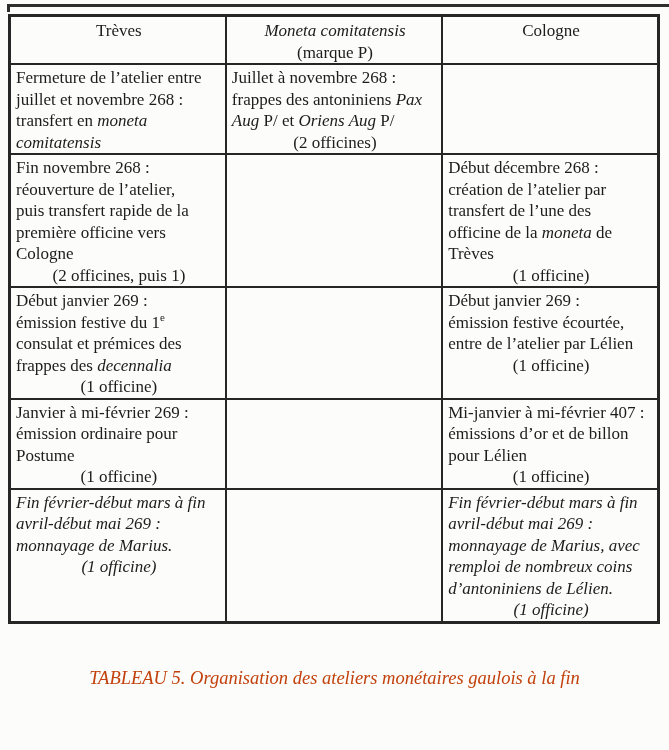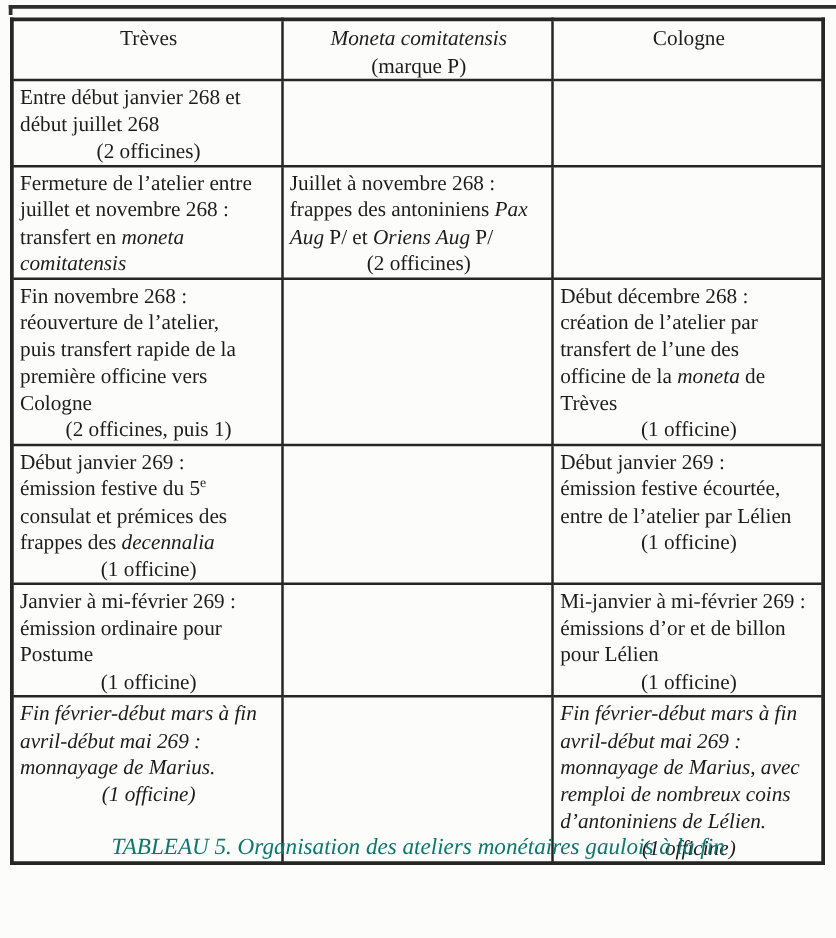--- a/index.html
+++ b/index.html
@@ -70,21 +70,21 @@
   }
   .caption {
     position: absolute;
     left: 0;
     top: 665px;
     width: 669px;
     text-align: center;
     font-style: italic;
     font-size: 18.5px;
     line-height: 27px;
-    color: #0f766e;
+    color: #c2410c;
   }
 </style>
 </head>
 <body>
 
 <div class="page">
 
   <div class="top-rule"></div>
 
   <table class="mint-table">
@@ -96,29 +96,20 @@
         <th>
             <div class="cell-line line-center"><i>Moneta comitatensis</i></div>
             <div class="cell-line line-center"><span>(marque P)</span></div>
           </th>
         <th>
             <div class="cell-line line-center"><span>Cologne</span></div>
           </th>
       </tr>
     </thead>
     <tbody>
-      <tr class="r0">
-        <td>
-            <div class="cell-line"><span>Entre début janvier 268 et</span></div>
-            <div class="cell-line"><span>début juillet 268</span></div>
-            <div class="cell-line line-center"><span>(2 officines)</span></div>
-          </td>
-        <td></td>
-        <td></td>
-      </tr>
       <tr class="r1">
         <td>
             <div class="cell-line"><span>Fermeture de l’atelier entre</span></div>
             <div class="cell-line"><span>juillet et novembre 268 :</span></div>
             <div class="cell-line"><span>transfert en </span><i>moneta</i></div>
             <div class="cell-line"><i>comitatensis</i></div>
           </td>
         <td>
             <div class="cell-line"><span>Juillet à novembre 268 :</span></div>
             <div class="cell-line"><span>frappes des antoniniens </span><i>Pax</i></div>
@@ -142,21 +133,21 @@
             <div class="cell-line"><span>création de l’atelier par</span></div>
             <div class="cell-line"><span>transfert de l’une des</span></div>
             <div class="cell-line"><span>officine de la </span><i>moneta</i><span> de</span></div>
             <div class="cell-line"><span>Trèves</span></div>
             <div class="cell-line line-center"><span>(1 officine)</span></div>
           </td>
       </tr>
       <tr class="r3">
         <td>
             <div class="cell-line"><span>Début janvier 269 :</span></div>
-            <div class="cell-line"><span>émission festive du 5</span><sup>e</sup></div>
+            <div class="cell-line"><span>émission festive du 1</span><sup>e</sup></div>
             <div class="cell-line"><span>consulat et prémices des</span></div>
             <div class="cell-line"><span>frappes des </span><i>decennalia</i></div>
             <div class="cell-line line-center"><span>(1 officine)</span></div>
           </td>
         <td></td>
         <td>
             <div class="cell-line"><span>Début janvier 269 :</span></div>
             <div class="cell-line"><span>émission festive écourtée,</span></div>
             <div class="cell-line"><span>entre de l’atelier par Lélien</span></div>
             <div class="cell-line line-center"><span>(1 officine)</span></div>
@@ -164,21 +155,21 @@
       </tr>
       <tr class="r4">
         <td>
             <div class="cell-line"><span>Janvier à mi-février 269 :</span></div>
             <div class="cell-line"><span>émission ordinaire pour</span></div>
             <div class="cell-line"><span>Postume</span></div>
             <div class="cell-line line-center"><span>(1 officine)</span></div>
           </td>
         <td></td>
         <td>
-            <div class="cell-line"><span>Mi-janvier à mi-février 269 :</span></div>
+            <div class="cell-line"><span>Mi-janvier à mi-février 407 :</span></div>
             <div class="cell-line"><span>émissions d’or et de billon</span></div>
             <div class="cell-line"><span>pour Lélien</span></div>
             <div class="cell-line line-center"><span>(1 officine)</span></div>
           </td>
       </tr>
       <tr class="r5">
         <td>
             <div class="cell-line"><span>Fin février-début mars à fin</span></div>
             <div class="cell-line"><span>avril-début mai 269 :</span></div>
             <div class="cell-line"><span>monnayage de Marius.</span></div>

